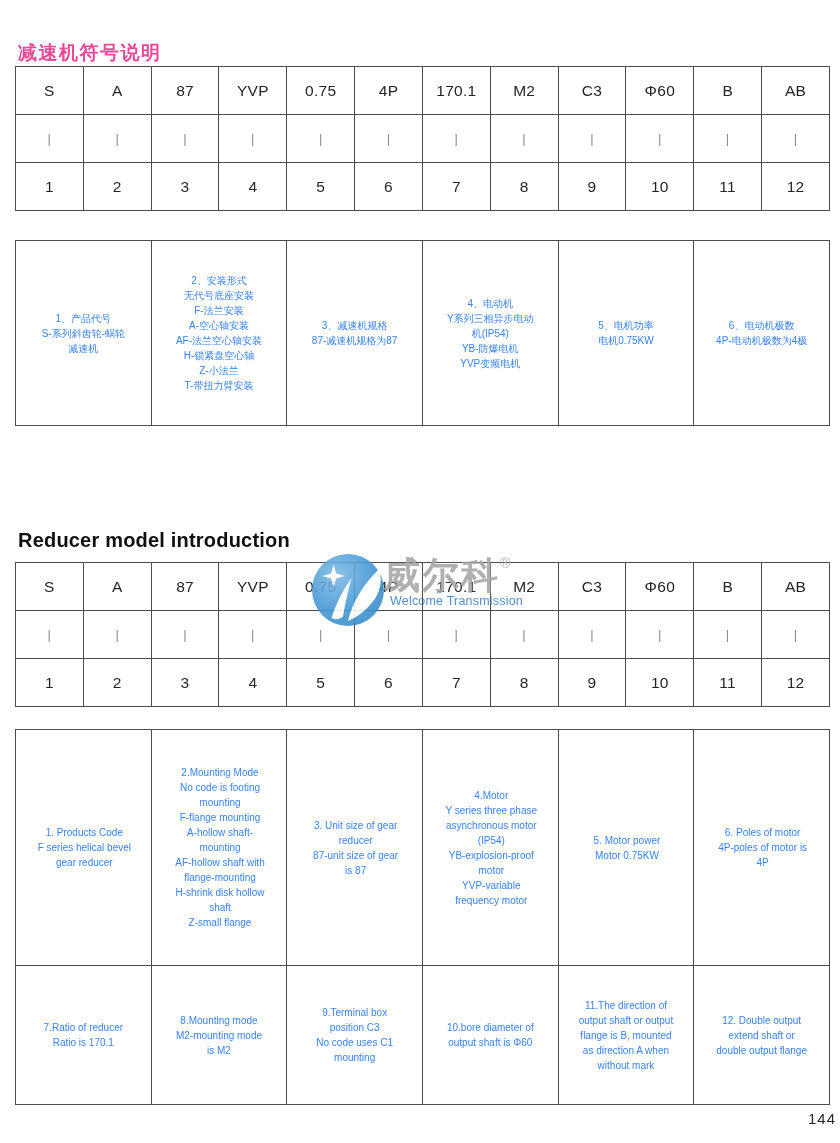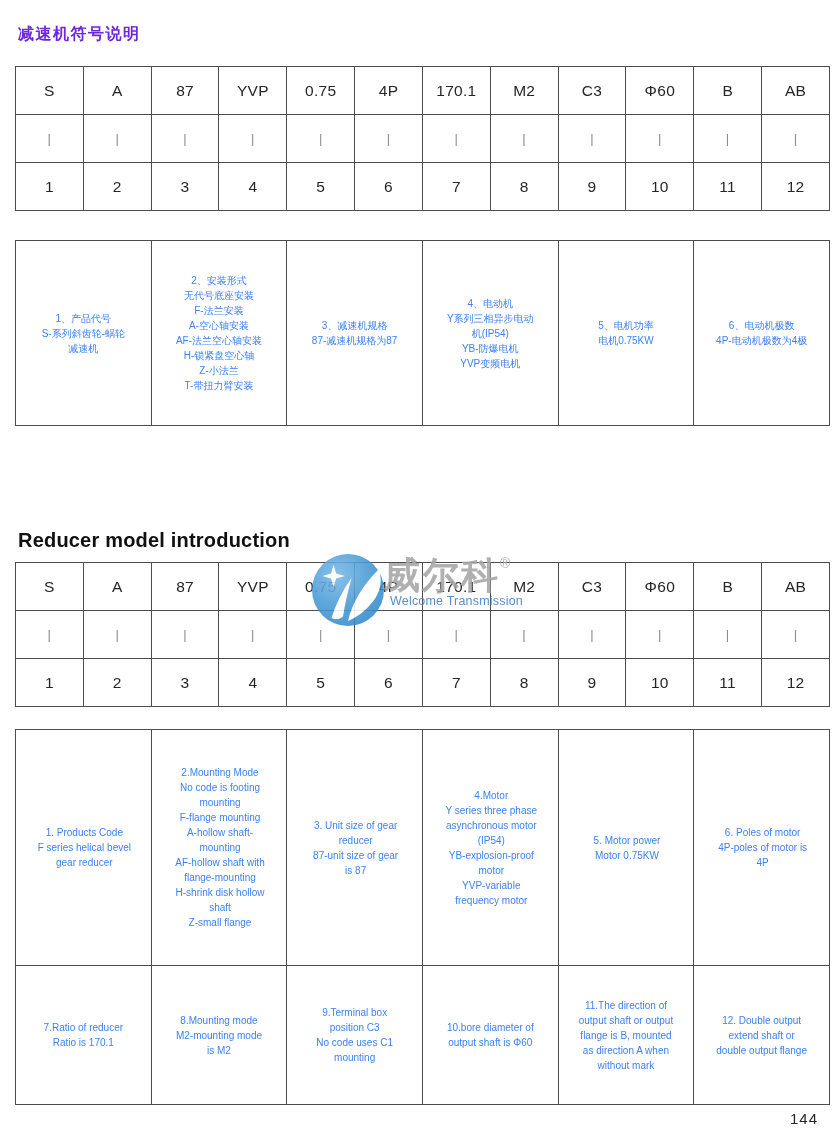--- a/index.html
+++ b/index.html
@@ -5,22 +5,22 @@
   * { margin:0; padding:0; box-sizing:border-box; }
   html,body { width:840px; height:1143px; }
   body {
     background:#ffffff;
     font-family:"Liberation Sans", sans-serif;
     position:relative;
     color:#2b2b2b;
     overflow:hidden;
   }
   .title-cn {
-    position:absolute; left:18px; top:24px;
-    font-size:16px; font-weight:600; letter-spacing:1.5px; color:#6d28d9;
+    position:absolute; left:18px; top:40px;
+    font-size:19px; font-weight:600; letter-spacing:1.5px; color:#ec4899;
   }
   .title-en {
     position:absolute; left:18px; top:529px;
     font-size:20px; font-weight:700; color:#101010; letter-spacing:0.2px;
   }
   table {
     border-collapse:collapse; table-layout:fixed;
     position:absolute; left:15px; width:815px; background:transparent;
   }
   td {
@@ -35,21 +35,21 @@
     font-size:10px; line-height:1.5; white-space:pre-line;
     padding:4px 6px; color:#3b82f6;
   }
   #cn-table { top:240px; }
   #cn-table tr.r1 td { height:185px; }
   #cn-table tr.r2 td { height:79px; }
   #en-table { top:729px; }
   #en-table tr.r1 td { height:236px;padding-left:8px; }
   #en-table tr.r2 td { height:139px; }
   .page-number {
-    position:absolute; top:1110px; right:22px;
+    position:absolute; top:1110px; right:4px;
     font-size:15px; color:#262626; letter-spacing:1px;
   }
   .watermark {
     position:absolute; left:303px; top:547px; width:235px; height:92px;
     opacity:0.88; pointer-events:none; z-index:5;
   }
   .wm-logo { position:absolute; left:9px; top:7px; width:72px; height:72px; }
   .wm-cn {
     position:absolute; left:80px; top:4px;
     font-size:37px; font-weight:700; color:#a6a6a6; letter-spacing:2px;

